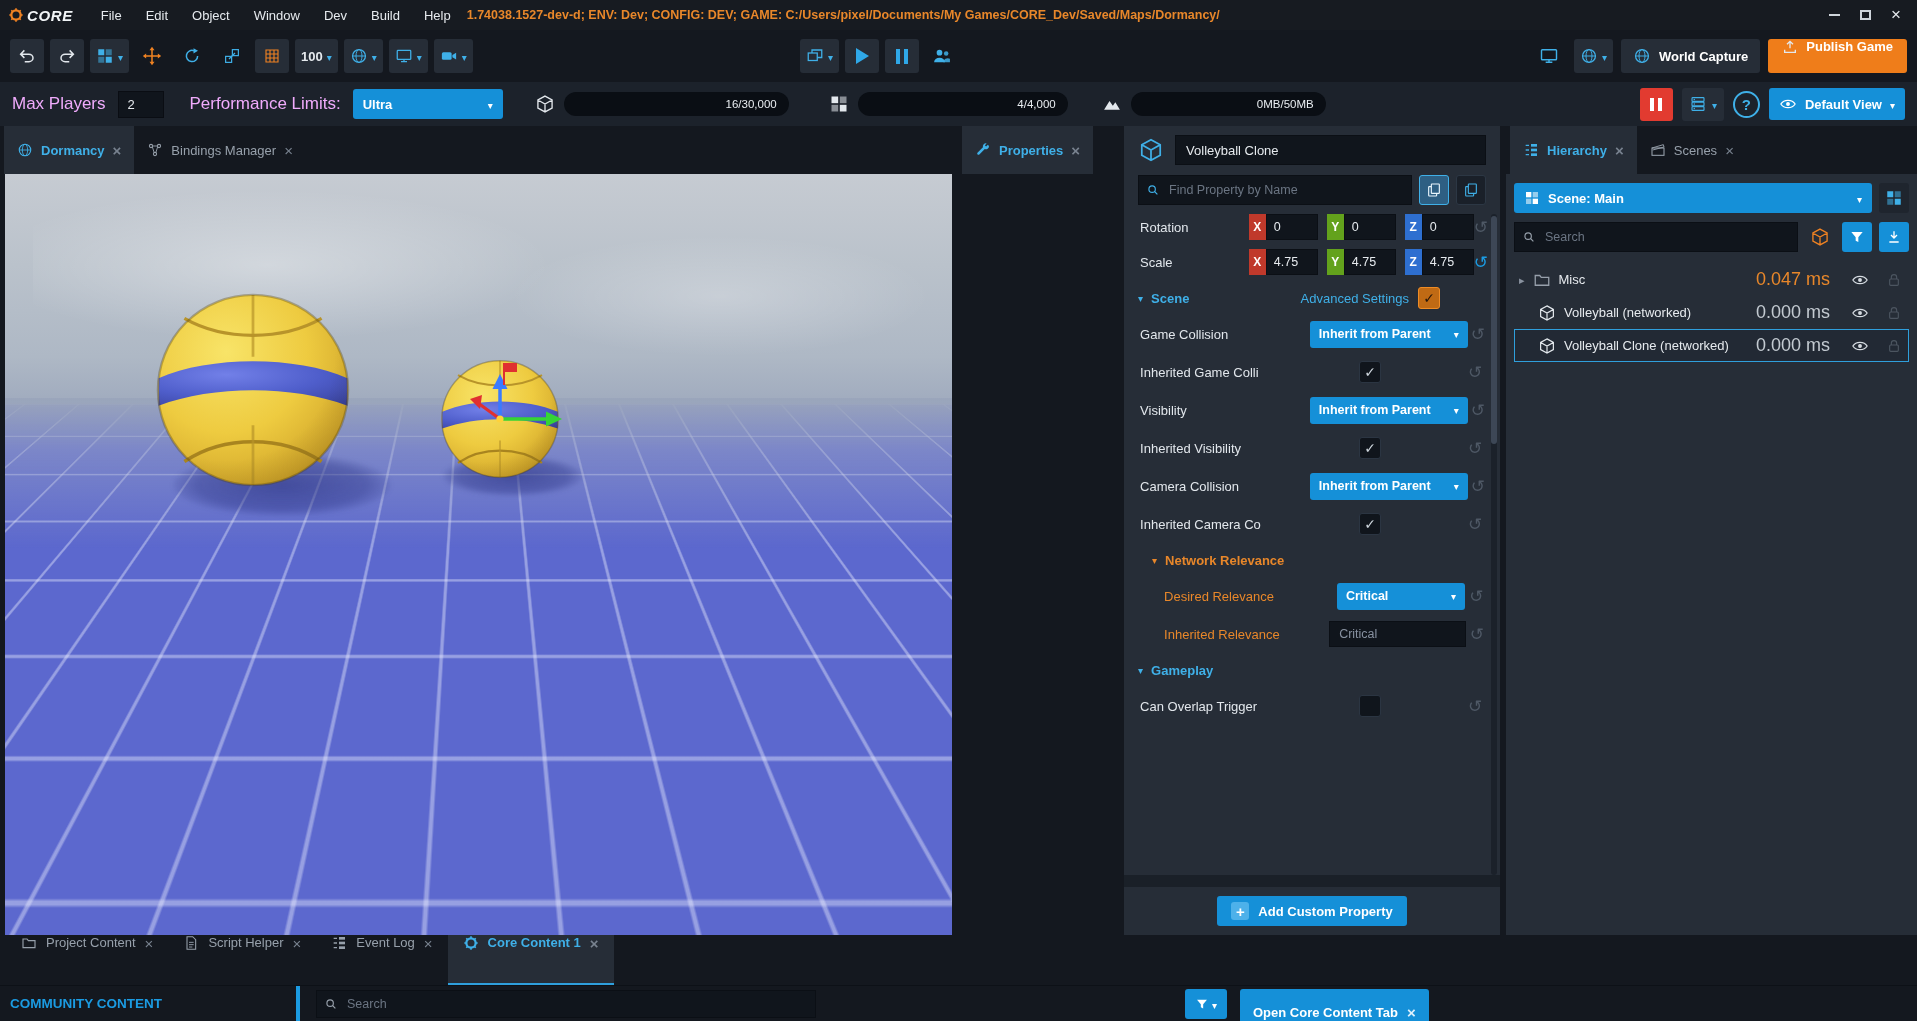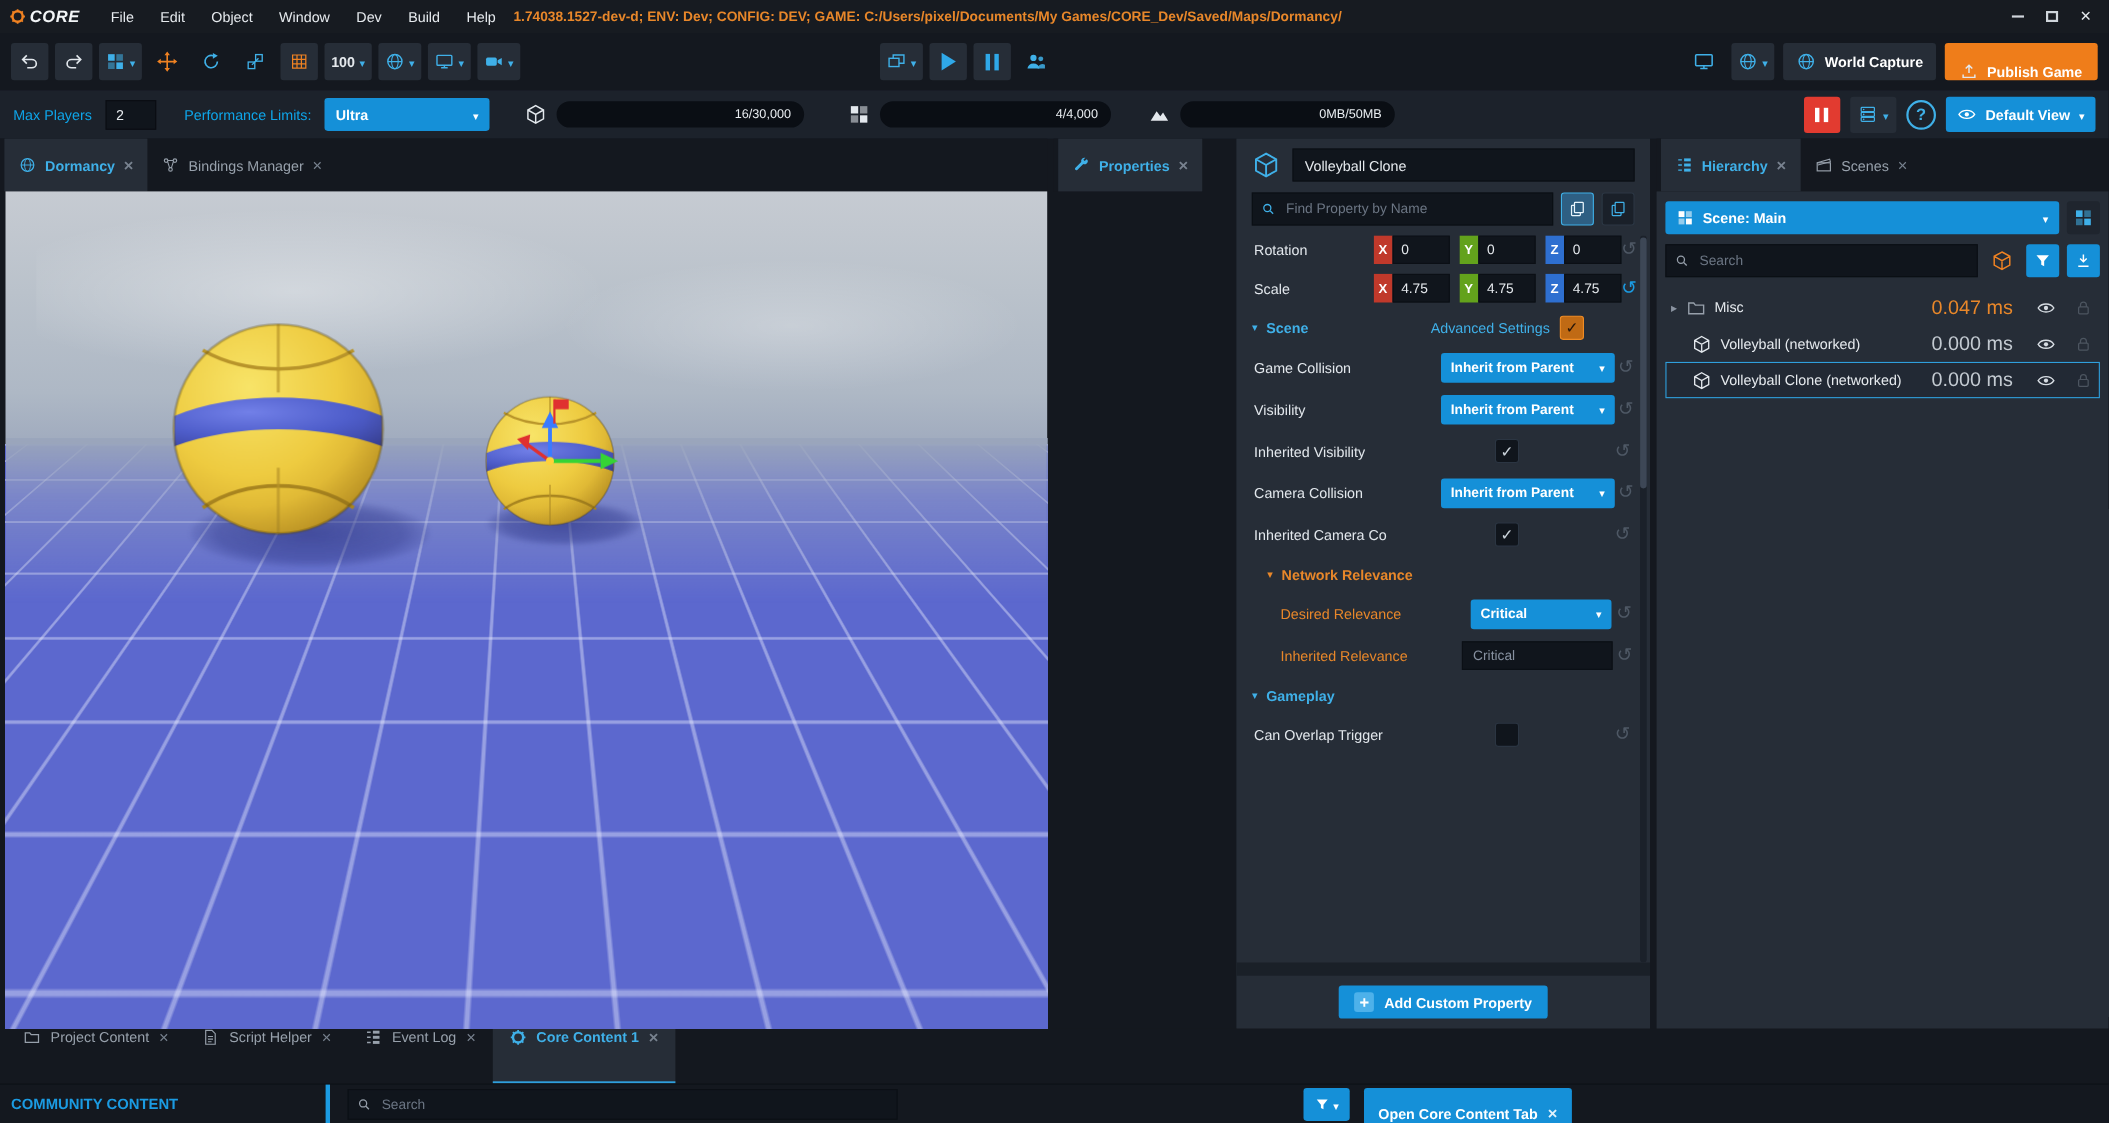--- a/index.html
+++ b/index.html
@@ -28,29 +28,29 @@
 
   
   .toolbar{height:52px; background:#14181f; display:flex; align-items:center; padding:0 10px; gap:6px; position:relative;}
   .tbtn{height:34px; min-width:34px; background:#262d37; border-radius:3px; display:flex; align-items:center; justify-content:center; gap:4px; padding:0 6px; cursor:pointer;}
   .tbtn.noBg{background:transparent;}
   .tbtn .cv{color:#3fb0e8;}
   .tb-num{color:#e6eaee; font-size:13px; font-weight:bold;}
   .toolbar-center{position:absolute; left:800px; top:9px; display:flex; gap:6px; align-items:center;}
   .toolbar-right{margin-left:auto; display:flex; gap:8px; align-items:center;}
   .btn-wc{height:34px; background:#262d37; border-radius:3px; display:flex; align-items:center; gap:8px; padding:0 12px; color:#fff; font-weight:bold; cursor:pointer;}
-  .btn-publish{height:34px; background:#ef7d1a; border-radius:3px; display:flex; align-items:flex-end; gap:8px; padding:0 14px; color:#fff; font-weight:bold; cursor:pointer;}
+  .btn-publish{height:34px; background:#ef7d1a; border-radius:3px; display:flex; align-items:flex-start; gap:8px; padding:0 14px; color:#fff; font-weight:bold; cursor:pointer;}
   .play-tri{width:0;height:0;border-left:13px solid #2fa8e8;border-top:8px solid transparent;border-bottom:8px solid transparent;}
   .pause-bars{display:flex; gap:4px;}
   .pause-bars i{display:block;width:4px;height:15px;background:#2fa8e8;}
   .pause-bars.white i{background:#fff;height:13px;}
 
   
   .perfbar{height:44px; background:#1c222b; display:flex; align-items:center; padding:0 12px; gap:12px;}
-  .pf-label{color:#0ea5e9; font-size:13px; white-space:nowrap;}
+  .pf-label{color:#f0abfc; font-size:17px; white-space:nowrap;}
   .mp-input{width:46px; height:27px; background:#10151c; border:1px solid #0a0d13; color:#e6eaee; padding:0 9px; font-size:13px; font-family:inherit;}
   .sel-blue{height:30px; background:#1590d8; border-radius:3px; color:#fff; font-weight:bold; display:flex; align-items:center; gap:8px; padding:0 10px; cursor:pointer;}
   .sel-blue .cv{margin-left:auto; color:#fff;}
   .meter{display:flex; align-items:center; gap:9px;}
   .meter .bar{height:24px; background:#0a0e14; border-radius:12px; display:flex; align-items:center; justify-content:flex-end; padding:0 12px; font-size:11.5px; color:#e9edf1;}
   .perf-right{margin-left:auto; display:flex; gap:9px; align-items:center;}
   .btn-red{width:33px;height:33px;background:#e23b30;border-radius:3px;display:flex;align-items:center;justify-content:center;cursor:pointer;}
   .btn-dk{height:33px; background:#262d37; border-radius:3px; display:flex; align-items:center; gap:5px; padding:0 7px; cursor:pointer;}
   .help{width:27px;height:27px;border:2.5px solid #3fb0e8;border-radius:50%;color:#3fb0e8;display:flex;align-items:center;justify-content:center;font-weight:bold;font-size:15px;cursor:pointer;}
   .help::before{content:"?";}
@@ -638,20 +638,25 @@
 
         <div class="prow">
           <span class="plabel">Game Collision</span>
           <div class="dd">
               <span>Inherit from Parent</span>
               <span class="cv"></span>
             </div>
           <span class="rst"></span>
         </div>
         <div class="prow">
+          <span class="plabel">Inherited Game Colli</span>
+          <span class="chk on"></span>
+          <span class="rst"></span>
+        </div>
+        <div class="prow">
           <span class="plabel">Visibility</span>
           <div class="dd">
               <span>Inherit from Parent</span>
               <span class="cv"></span>
             </div>
           <span class="rst"></span>
         </div>
         <div class="prow">
           <span class="plabel">Inherited Visibility</span>
           <span class="chk on"></span>

